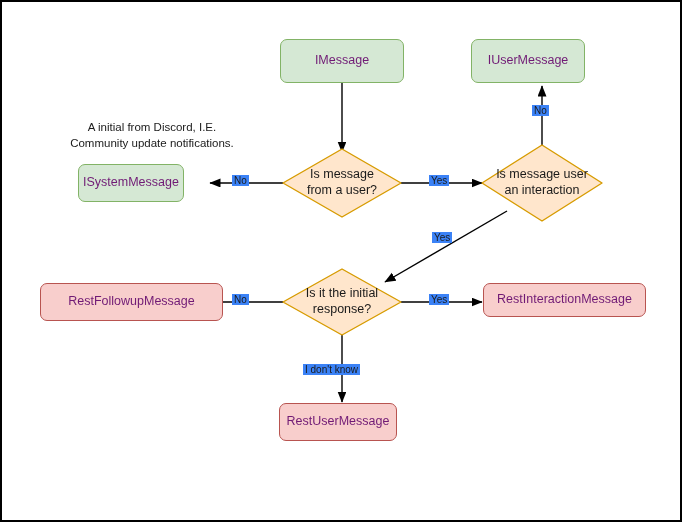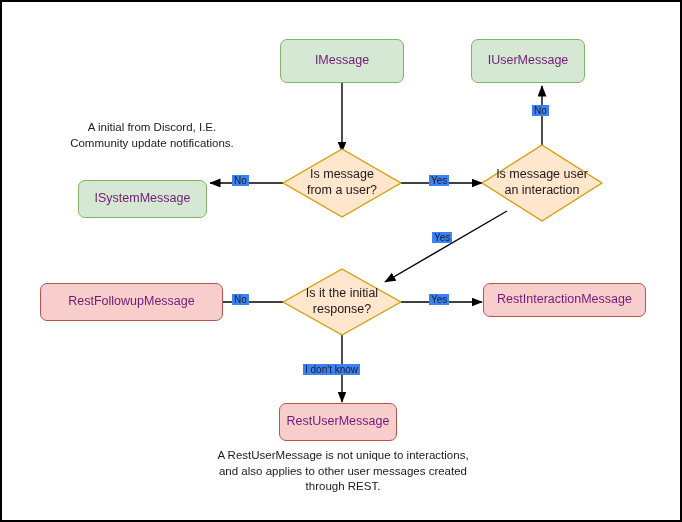--- a/index.html
+++ b/index.html
@@ -123,21 +123,21 @@
   </svg>
 
   <div class="node green" style="left:278px; top:37px; width:124px; height:44px;">
     <span>IMessage</span>
   </div>
 
   <div class="node green" style="left:457px; top:37px; width:114px; height:44px;margin-left:12px;">
     <span>IUserMessage</span>
   </div>
 
-  <div class="node green" style="left:76px; top:162px; width:129px; height:38px;margin-top:16px;">
+  <div class="node green" style="left:76px; top:162px; width:106px; height:38px;">
     <span>ISystemMessage</span>
   </div>
 
   <div class="node pink" style="left:38px; top:281px; width:183px; height:38px;">
     <span>RestFollowupMessage</span>
   </div>
 
   <div class="node pink" style="left:481px; top:281px; width:163px; height:34px;">
     <span>RestInteractionMessage</span>
   </div>
@@ -177,17 +177,14 @@
 
   <div class="edge-label" style="left:230px; top:292px;">No</div>
 
   <div class="edge-label" style="left:427px; top:292px;">Yes</div>
 
   <div class="edge-label" style="left:301px; top:362px;">I don't know</div>
 
   <div class="note" style="left:50px; top:118px; width:200px;">A initial from Discord, I.E.
 Community update notifications.</div>
 
-  <div class="note" style="left:186px; top:446px; width:310px;">A RestUserMessage is not unique to interactions,
-and also applies to other user messages created
-through REST.</div>
 
 </div>
 
 </body></html>

